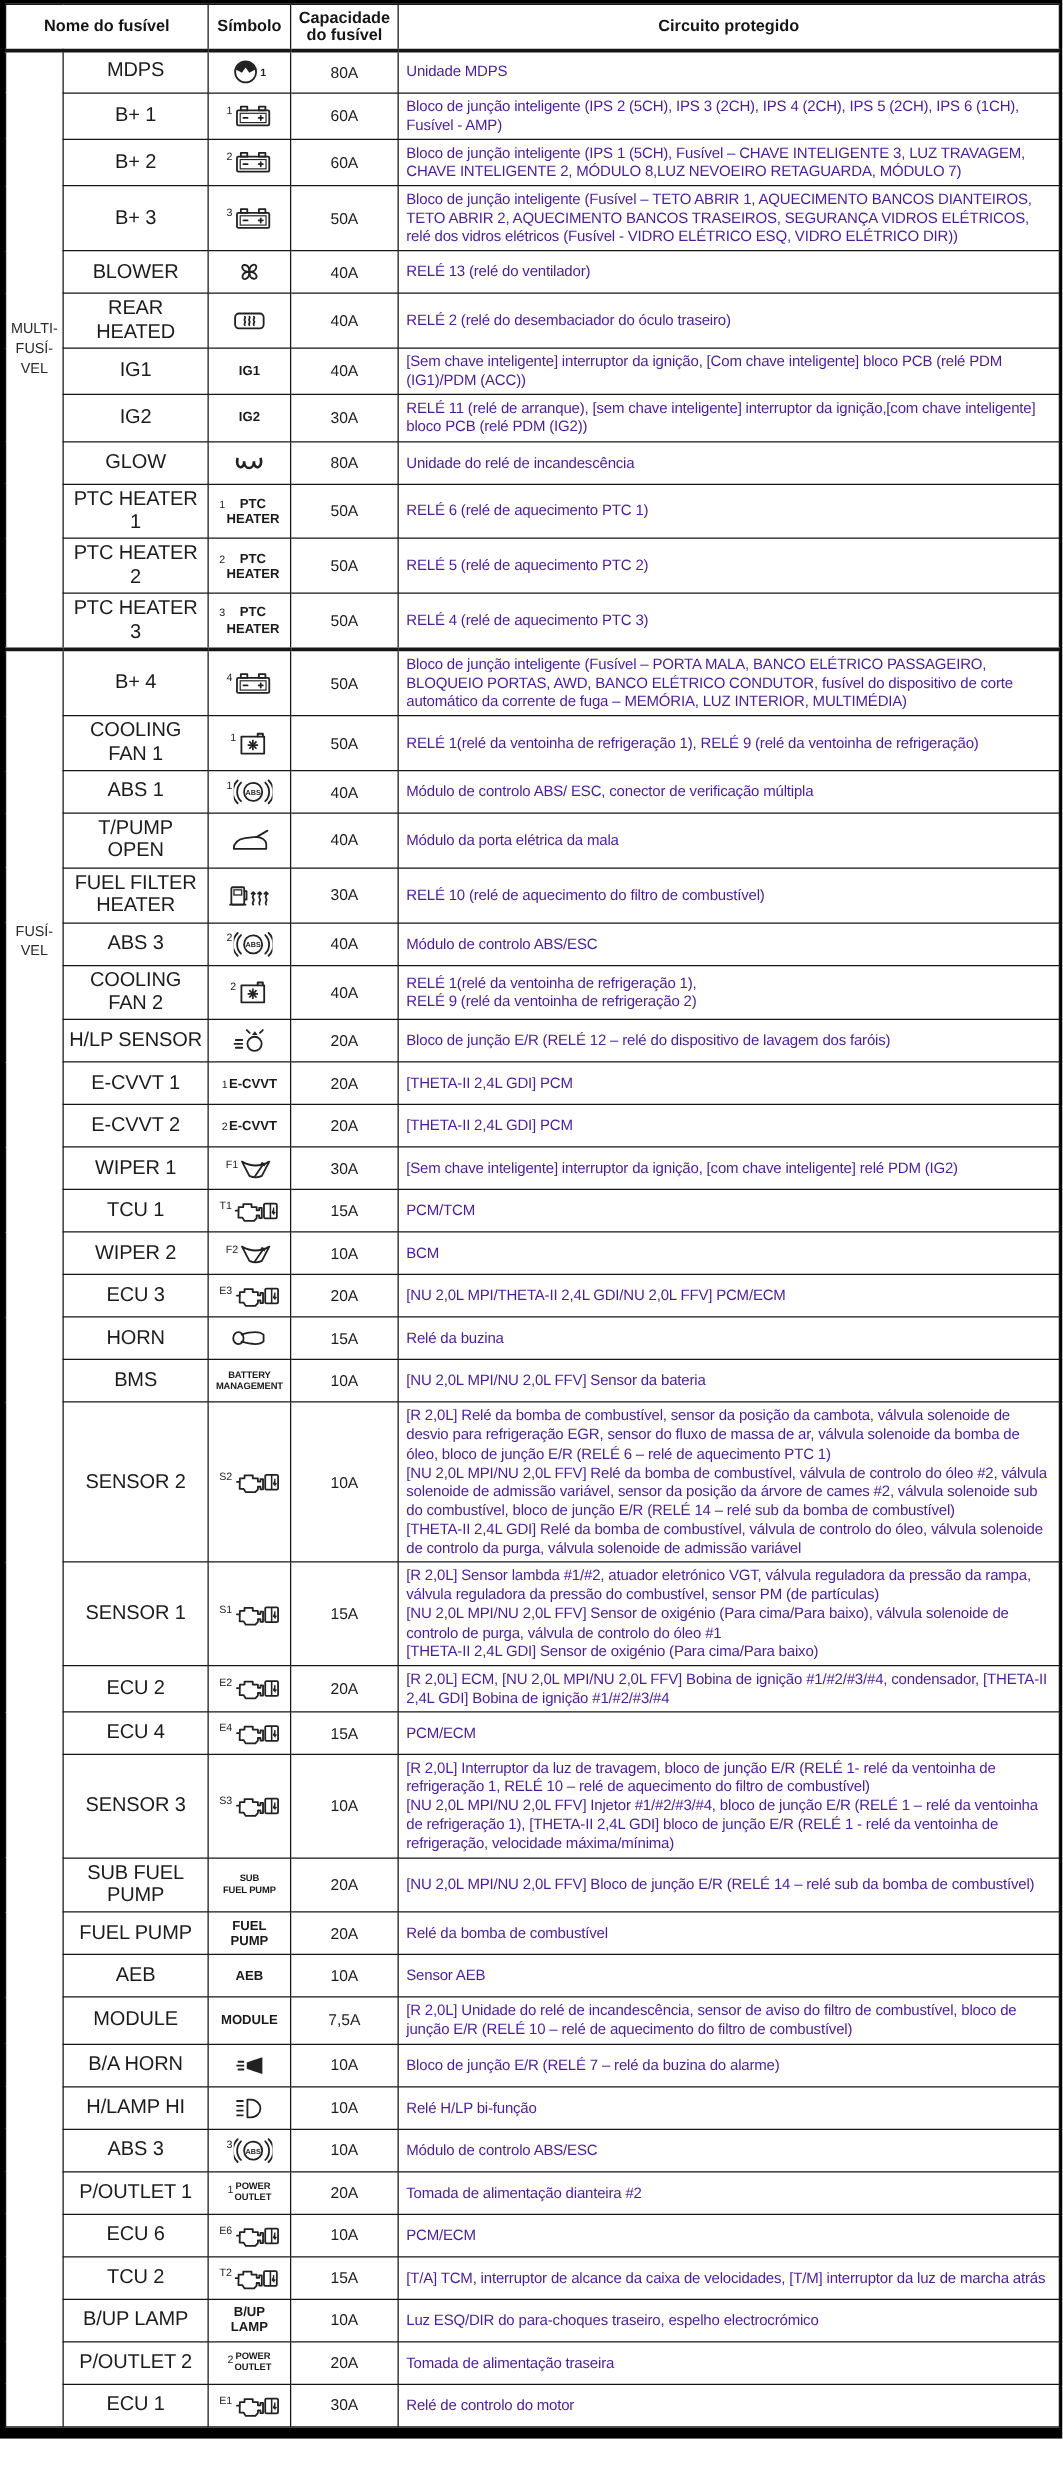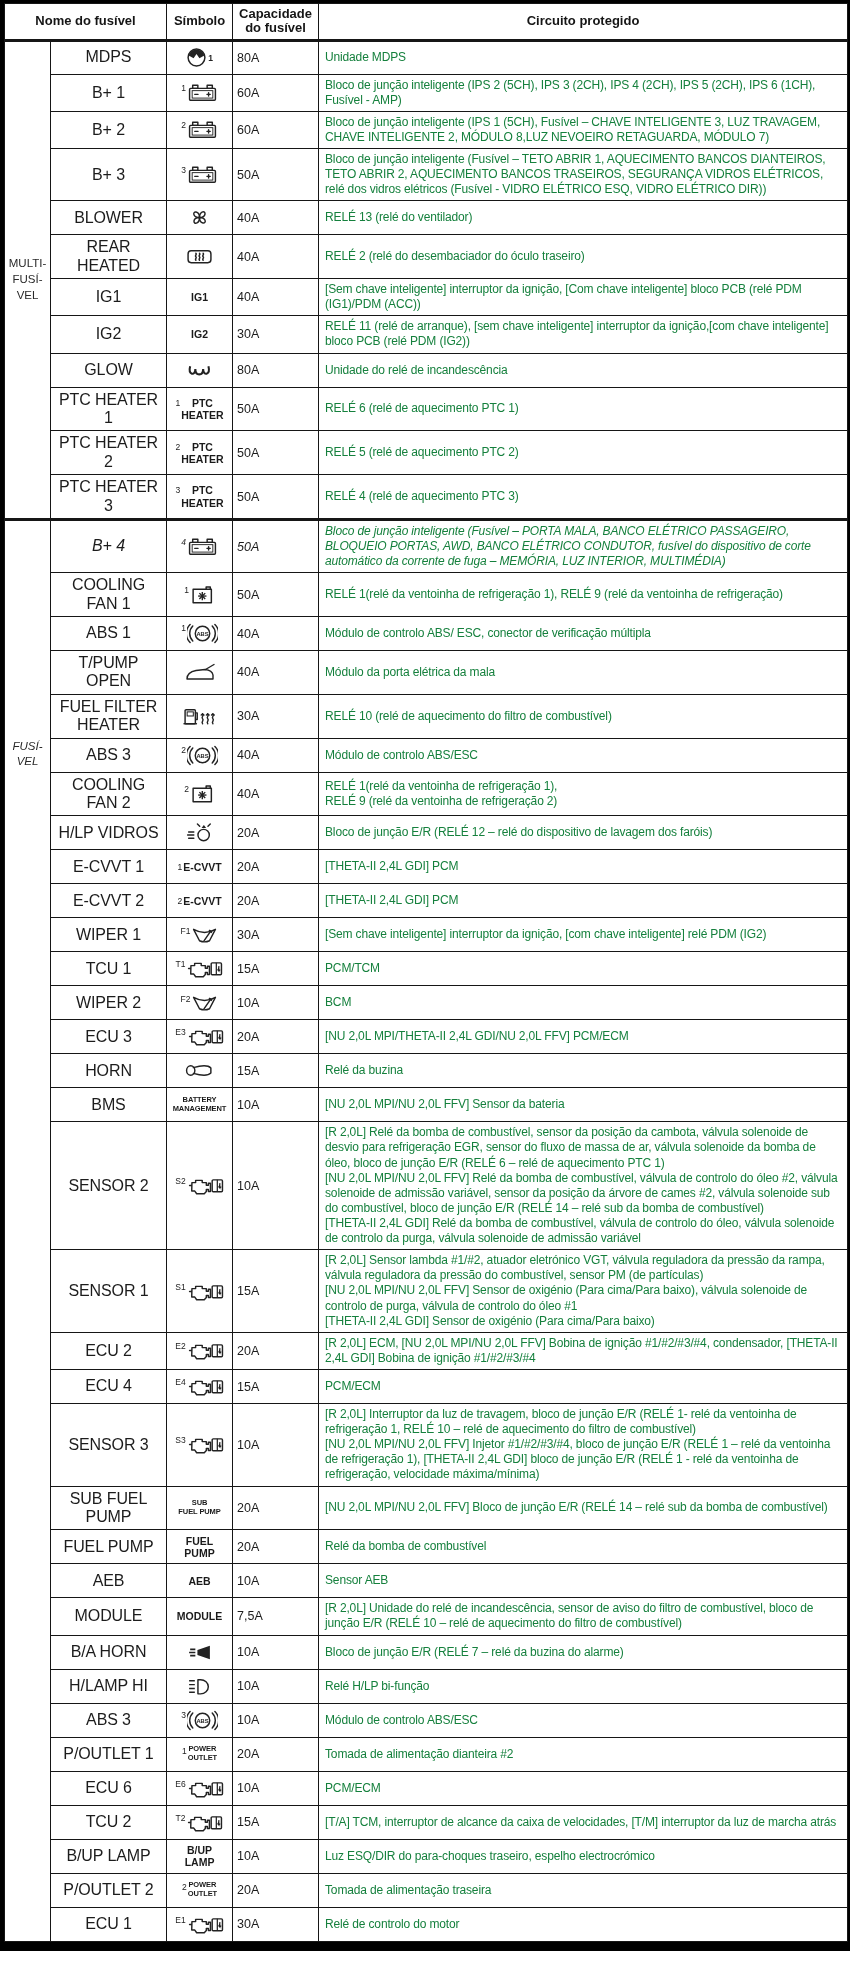--- a/index.html
+++ b/index.html
@@ -8,27 +8,27 @@
   .frame{box-sizing:border-box;border-left:4px solid #000;border-top:3px solid #000;
          border-right:2px solid #000;border-bottom:9px solid #000;width:850px;}
   table{border-collapse:collapse;width:100%;table-layout:fixed;}
   col.c-sec{width:46px;} col.c-name{width:116px;} col.c-sym{width:66px;} col.c-cap{width:86px;}
   th,td{border:1.5px solid #161616;vertical-align:middle;box-sizing:border-box;}
   thead th{border-bottom-width:3px;font-size:13px;font-weight:bold;text-align:center;
            padding:3px 2px;height:30px;line-height:1.1;color:#151515;}
   td{height:34px;padding:3px 4px;}
   td.name-cell{text-align:center;font-size:16px;letter-spacing:-0.1px;line-height:1.15;}
   td.symbol-cell{text-align:center;padding:2px 1px;}
-  td.cap-cell{text-align:left;font-size:12.5px;margin-left:32px;}
+  td.cap-cell{text-align:center;font-size:12.5px;margin-left:32px;}
   td.circuit-cell{font-size:12px;line-height:1.26;letter-spacing:-0.15px;padding:3px 6px;
-                  white-space:pre-line;color:#15803d;}
+                  white-space:pre-line;color:#4c1d95;}
   td.section-cell{text-align:center;font-size:11.5px;line-height:1.35;color:#2a2a2a;
                   white-space:pre-line;padding:2px 1px;}
   td.section-cell.sec-top{vertical-align:top;padding-top:218px;}
-  tr.sec-start td{border-top-width:3px;font-style:italic;}
+  tr.sec-start td{border-top-width:3px;}
   .sym-wrap{display:flex;align-items:center;justify-content:center;gap:1px;}
   .sym-sup{font-size:8.5px;align-self:flex-start;margin-top:1px;color:#222;}
   .sym-text{font-weight:bold;font-size:10.5px;line-height:1.15;white-space:pre-line;color:#1a1a1a;}
   .sym-text.tiny{font-size:7.5px;letter-spacing:-0.1px;}
   .icon{display:inline-flex;align-items:center;}
   .icon svg{display:block;}
 </style>
 </head>
 <body>
 
@@ -377,21 +377,21 @@
                     </g>
                   </svg>
                 </span>
               </span>
             </td>
             <td class="cap-cell">40A</td>
             <td class="circuit-cell">RELÉ 1(relé da ventoinha de refrigeração 1),
 RELÉ 9 (relé da ventoinha de refrigeração 2)</td>
           </tr>
           <tr>
-            <td class="name-cell">H/LP VIDROS</td>
+            <td class="name-cell">H/LP SENSOR</td>
             <td class="symbol-cell">
               <span class="sym-wrap">
                 <span class="icon">
                   <svg width="31" height="21" viewBox="0 0 30 20">
                     <circle cx="19" cy="12.5" r="5.5" fill="none" stroke="#222" stroke-width="1.4" stroke-linecap="round" stroke-linejoin="round"></circle>
                     <path d="M17 5.6 h4.4 l-2.2 -2.8 z" fill="#222" stroke="none"></path>
                     <path d="M15.2 4 l-2.2 -2.2 M23.2 4 l2.2 -2.2" fill="none" stroke="#222" stroke-width="1.4" stroke-linecap="round" stroke-linejoin="round"></path>
                     <path d="M4.5 9.5 h5 M3.5 12.5 h6 M4.5 15.5 h5" fill="none" stroke="#222" stroke-width="1.4" stroke-linecap="round" stroke-linejoin="round"></path>
                   </svg>
                 </span>

